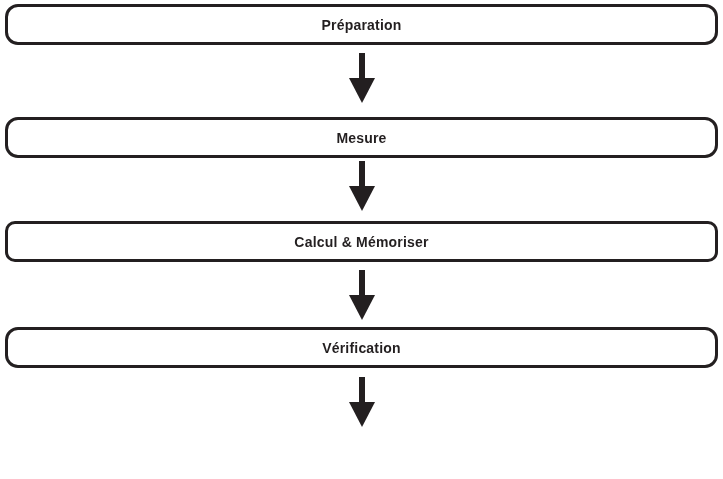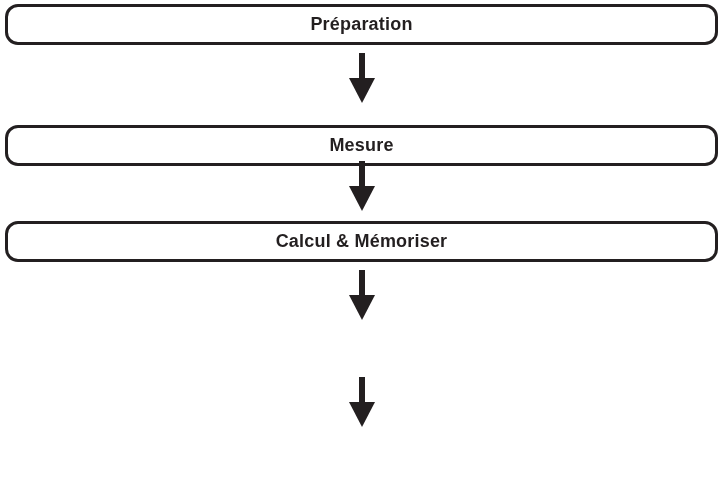--- a/index.html
+++ b/index.html
@@ -25,21 +25,21 @@
     height: 41px;
     box-sizing: border-box;
     border: 3px solid #231f20;
     border-radius: 13px;
     background: #ffffff;
     display: flex;
     align-items: center;
     justify-content: center;
   }
   .step-label {
-    font-size: 18px;
+    font-size: 14px;
     font-weight: bold;
     color: #231f20;
     letter-spacing: 0.2px;
     white-space: nowrap;
   }
   .down-arrow {
     position: absolute;
     left: 50%;
     transform: translateX(-50%);
     width: 26px;
@@ -53,22 +53,22 @@
     background: #231f20;
   }
   .down-arrow .head {
     width: 0;
     height: 0;
     border-left: 13px solid transparent;
     border-right: 13px solid transparent;
     border-top: 25px solid #231f20;
   }
   .box-1 { top: 4px; }
-  .box-2 { top: 125px; align-items: center; }
-  .box-3 { top: 221px; }
+  .box-2 { top: 117px; align-items: center; }
+  .box-3 { top: 221px; border-radius: 10px; }
   .box-4 { top: 327px; }
   .box-5 { top: 437px; }
   .arrow-1 { top: 53px; }
   .arrow-2 { top: 161px; }
   .arrow-3 { top: 270px; }
   .arrow-4 { top: 377px; }
 </style>
 </head>
 <body>
 
@@ -94,20 +94,23 @@
 
   <div class="step-box box-3">
     <span class="step-label">Calcul &amp; Mémoriser</span>
   </div>
 
   <div class="down-arrow arrow-3">
     <div class="stem"></div>
     <div class="head"></div>
   </div>
 
+  <div class="step-box box-4">
+    <span class="step-label">Vérification</span>
+  </div>
 
   <div class="down-arrow arrow-4">
     <div class="stem"></div>
     <div class="head"></div>
   </div>
 
 
 </div>
 
 </body></html>

